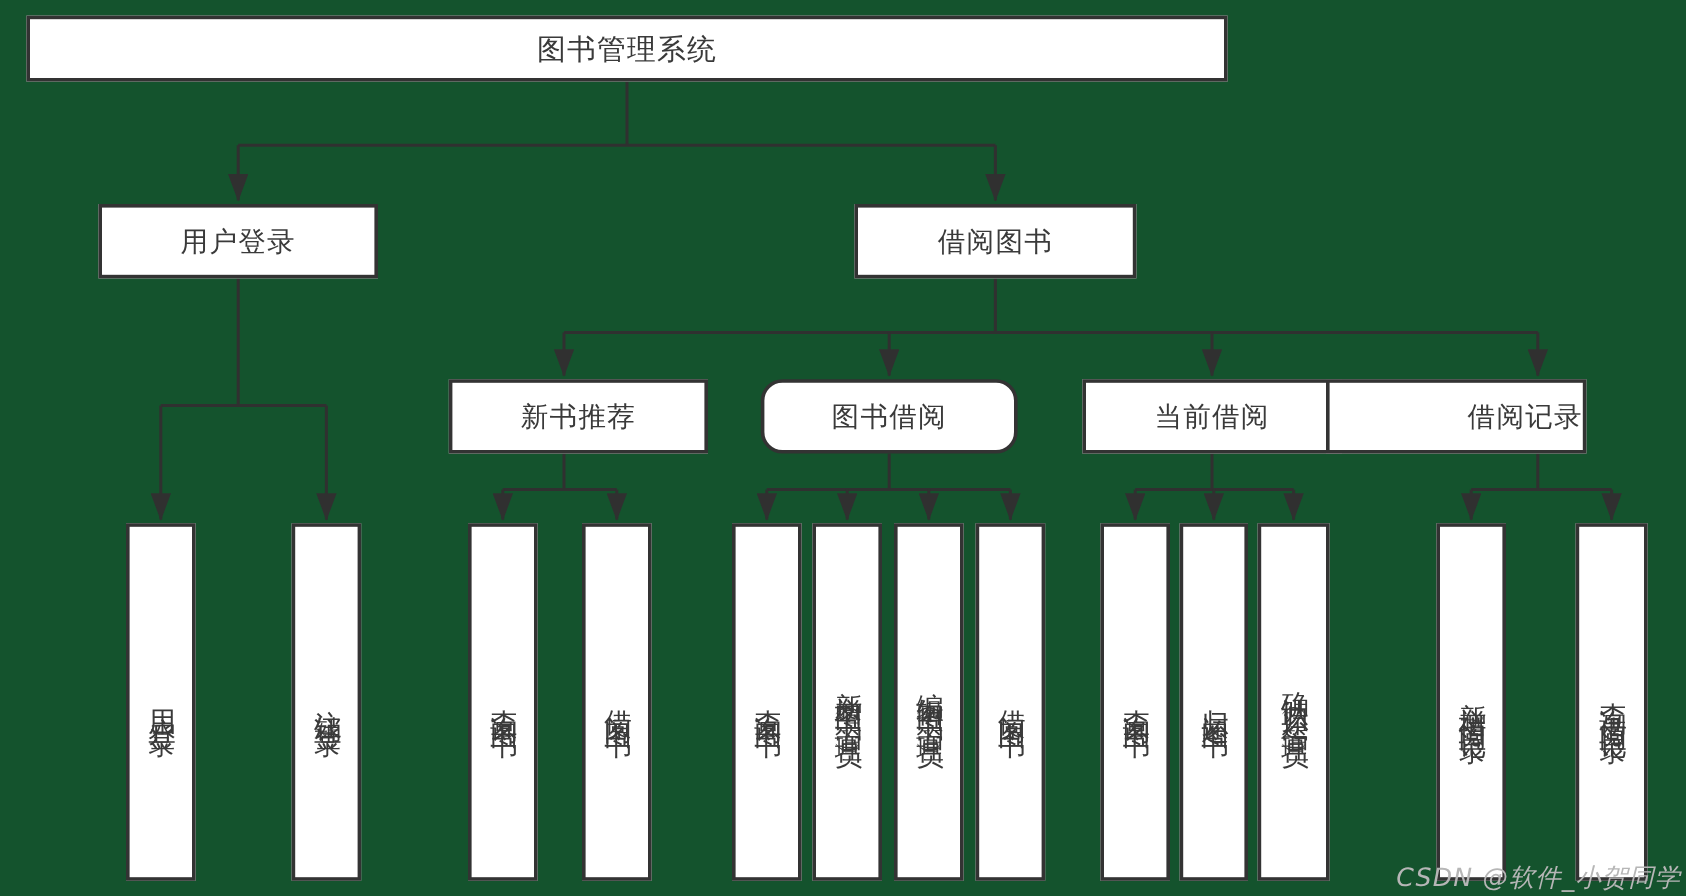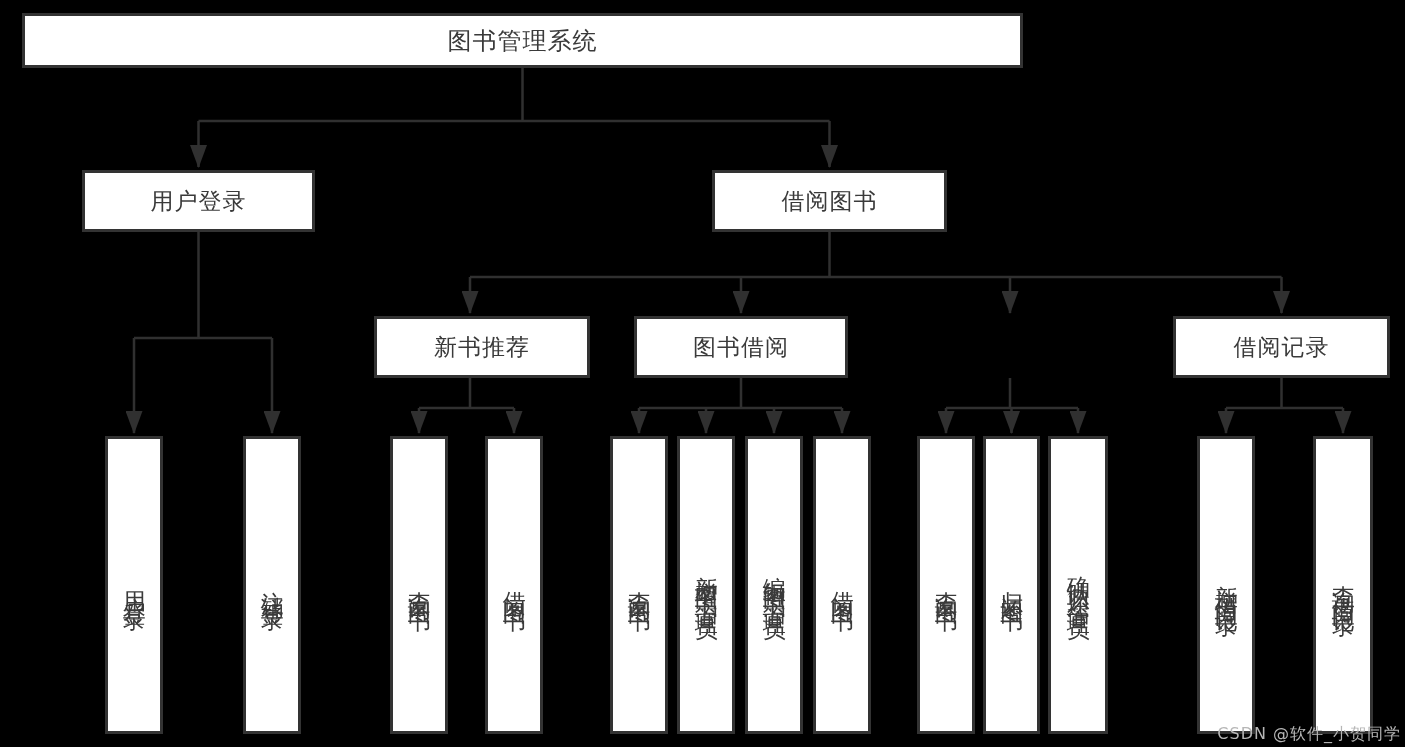--- a/index.html
+++ b/index.html
@@ -4,21 +4,21 @@
 <style>
   html, body {
     margin: 0;
     padding: 0;
     background: #ffffff;
   }
   #stage {
     position: relative;
     width: 1405px;
     height: 747px;
-    background: #000000;
+    background: #14532d;
     font-family: "DejaVu Sans", "Liberation Sans", sans-serif;
     overflow: hidden;
   }
   #connectors {
     position: absolute;
     left: 0;
     top: 0;
     width: 1405px;
     height: 747px;
     z-index: 1;
@@ -49,34 +49,35 @@
     font-size: 23px;
     line-height: 1.1;
     letter-spacing: 6px;
     white-space: nowrap;
     color: #3a3a3a;
   }
   .watermark {
     position: absolute;
     right: 4px;
     bottom: 2px;
-    font-size: 16px;
+    font-size: 21px;
     color: #b6b6b6;
     letter-spacing: 1px;
     z-index: 3;
     white-space: nowrap;
+    font-style: italic;
   }
   
   .b-root  { left: 22px;   top: 13px;  width: 1001px; height: 55px; }
   .b-l2a   { left: 82px;   top: 170px; width: 233px;  height: 62px; }
   .b-l2b   { left: 712px;  top: 170px; width: 235px;  height: 62px; }
   .b-l3a   { left: 374px;  top: 316px; width: 216px;  height: 62px; }
-  .b-l3b   { left: 634px;  top: 316px; width: 214px;  height: 62px; }
+  .b-l3b   { left: 634px;  top: 316px; width: 214px;  height: 62px; border-radius: 18px; }
   .b-l3c   { left: 902px;  top: 316px; width: 216px;  height: 62px; }
-  .b-l3d   { left: 1173px; top: 316px; width: 217px;  height: 62px; }
+  .b-l3d   { left: 1105px; top: 316px; width: 217px;  height: 62px; justify-content: flex-end; }
   .leaf    { top: 436px; height: 298px; }
   .b-g1a { left: 105px;  width: 58px; }
   .b-g1b { left: 243px;  width: 58px; }
   .b-g2a { left: 390px;  width: 58px; }
   .b-g2b { left: 485px;  width: 58px; }
   .b-g3a { left: 610px;  width: 58px; }
   .b-g3b { left: 677px;  width: 58px; }
   .b-g3c { left: 745px;  width: 58px; }
   .b-g3d { left: 813px;  width: 58px; }
   .b-g4a { left: 917px;  width: 58px; }
@@ -150,20 +151,23 @@
   <div class="node b-l2b">
     <span class="hlabel">借阅图书</span>
   </div>
 
   <div class="node b-l3a">
     <span class="hlabel">新书推荐</span>
   </div>
   <div class="node b-l3b">
     <span class="hlabel">图书借阅</span>
   </div>
+  <div class="node b-l3c">
+    <span class="hlabel">当前借阅</span>
+  </div>
   <div class="node b-l3d">
     <span class="hlabel">借阅记录</span>
   </div>
 
   <div class="node leaf b-g1a">
     <span class="vlabel">用户登录</span>
   </div>
   <div class="node leaf b-g1b">
     <span class="vlabel">注销登录</span>
   </div>

